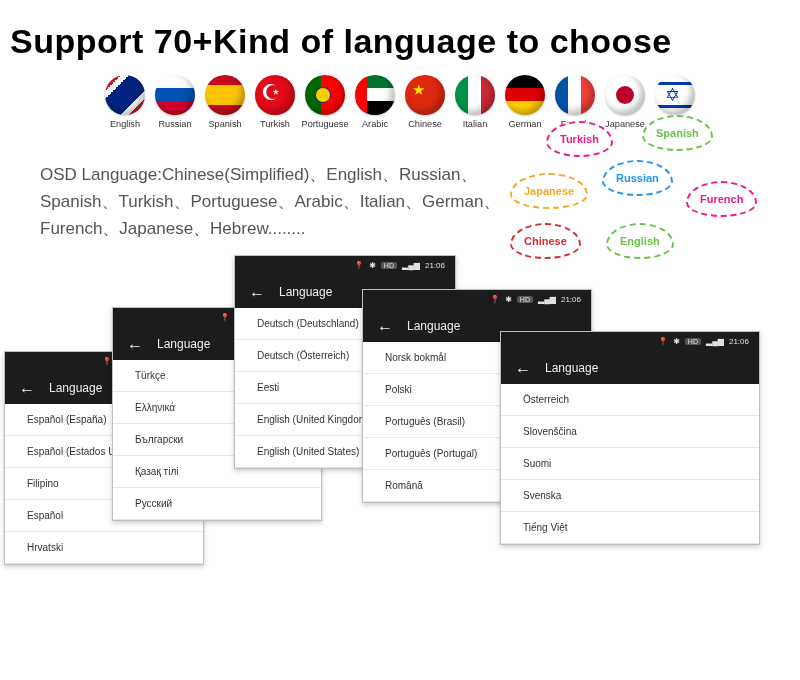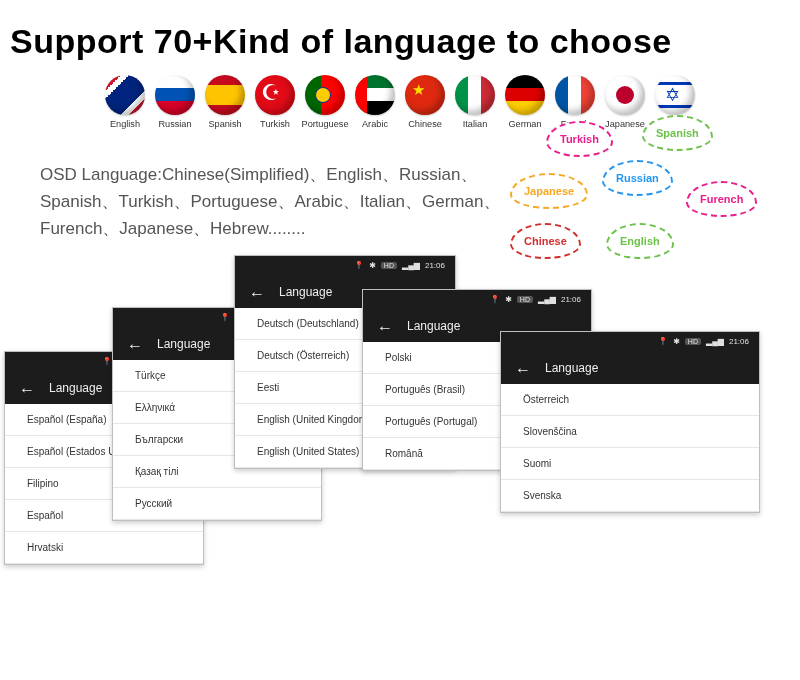--- a/index.html
+++ b/index.html
@@ -226,20 +226,21 @@
         <span>✱</span>
         <span class="hd">HD</span>
         <span>▂▄▆</span>
         <span>21:06</span>
       </div>
       <div class="titlebar">
         <span class="back">←</span>
         <span>Language</span>
       </div>
       <div class="lang-list">
+        <div class="lang-item">Norsk bokmål</div>
         <div class="lang-item">Polski</div>
         <div class="lang-item">Português (Brasil)</div>
         <div class="lang-item">Português (Portugal)</div>
         <div class="lang-item">Română</div>
       </div>
     </div>
     <div class="device d5">
       <div class="statusbar">
         <span>📍</span>
         <span>✱</span>
@@ -249,15 +250,16 @@
       </div>
       <div class="titlebar">
         <span class="back">←</span>
         <span>Language</span>
       </div>
       <div class="lang-list">
         <div class="lang-item">Österreich</div>
         <div class="lang-item">Slovenščina</div>
         <div class="lang-item">Suomi</div>
         <div class="lang-item">Svenska</div>
+        <div class="lang-item">Tiếng Việt</div>
       </div>
     </div>
   </div>
 
 </body></html>

